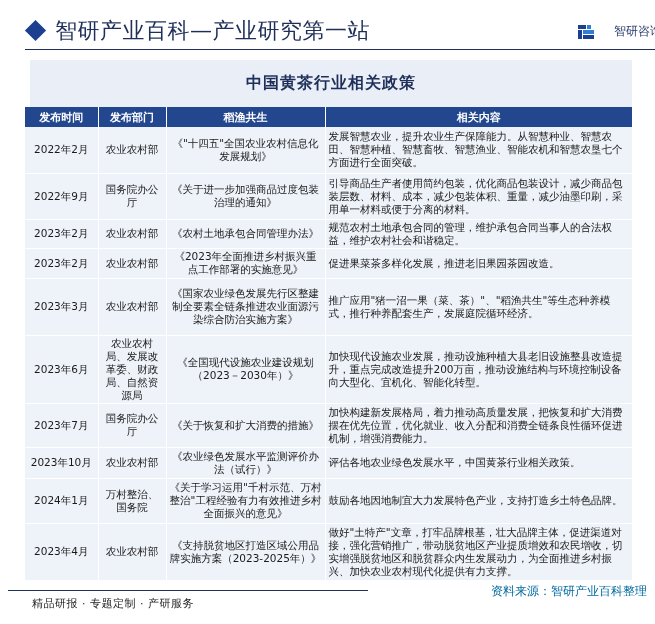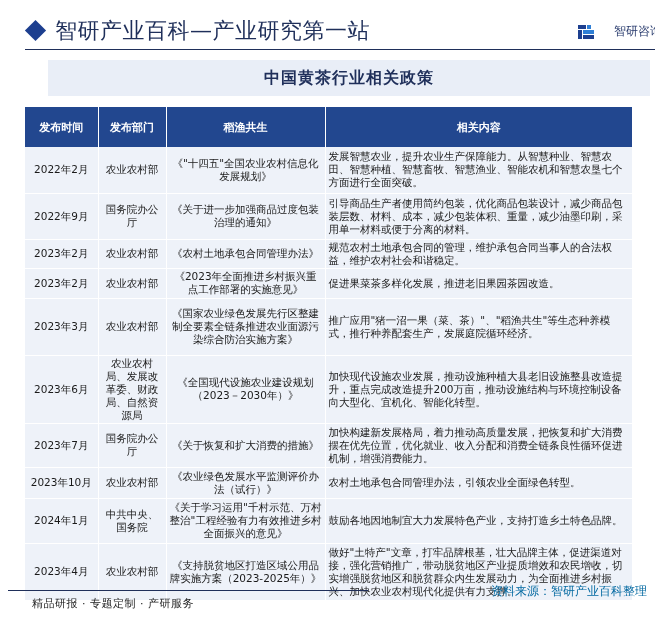--- a/index.html
+++ b/index.html
@@ -24,35 +24,35 @@
     .brand-logo span { position: absolute; background: #1d3f8f; }
     .brand-logo .b1 { left: 0; top: 0; width: 8px; height: 4px; }
     .brand-logo .b2 { left: 0; top: 5px; width: 4px; height: 9px; }
     .brand-logo .b3 { left: 9px; top: 0; width: 4px; height: 4px; background:#2f7fd6; }
     .brand-logo .b4 { left: 5px; top: 5px; width: 11px; height: 4px; background:#2f7fd6; }
     .brand-logo .b5 { left: 5px; top: 10px; width: 11px; height: 4px; }
     .brand-text { font-size: 12px; color: #2a3c6e; }
     .header-line { position: absolute; left: 8px; top: 37px; width: 641px; height: 1px; background: #1f2f5a; }
 
     .title-banner {
-      position: absolute; left: 48px; top: 60px; width: 602px; height: 36px;
+      position: absolute; left: 30px; top: 60px; width: 602px; height: 47px;
       background: #e9eef7; display: flex; align-items: center; justify-content: center;
     }
     .title-banner span {
       font-family: "DejaVu Serif", "Liberation Serif", serif; font-size: 16px; font-weight: bold;
       color: #1f2f5a; letter-spacing: 1px;
     }
 
     table.policy {
       position: absolute; left: 25px; top: 107px; width: 607px;
       border-collapse: collapse; table-layout: fixed;
       font-size: 10.5px; line-height: 13px;
     }
     table.policy th {
-      background: #22478f; color: #ffffff; font-weight: bold; height: 40px;
+      background: #22478f; color: #ffffff; font-weight: bold; height: 20px;
       border-right: 1px solid #ffffff; font-size: 11px; text-align: center; padding: 0;
     }
     table.policy th:last-child { border-right: none; }
     table.policy td {
       background: #eef2f9; border-right: 1px solid #ffffff; border-bottom: 1px solid #ffffff;
       padding: 1px 3px; vertical-align: middle; color: #1a1a1a;
     }
     table.policy td:last-child { border-right: none; }
     td.c-date, td.c-dept, td.c-name { text-align: center; }
     td.c-content { text-align: left; padding-left: 4px; padding-right: 4px; }
@@ -144,25 +144,25 @@
       <tr style="height: 44px;">
         <td class="c-date">2023年7月</td>
         <td class="c-dept">国务院办公厅</td>
         <td class="c-name">《关于恢复和扩大消费的措施》</td>
         <td class="c-content">加快构建新发展格局，着力推动高质量发展，把恢复和扩大消费摆在优先位置，优化就业、收入分配和消费全链条良性循环促进机制，增强消费能力。</td>
       </tr>
       <tr style="height: 31px;">
         <td class="c-date">2023年10月</td>
         <td class="c-dept">农业农村部</td>
         <td class="c-name">《农业绿色发展水平监测评价办法（试行）》</td>
-        <td class="c-content">农村土地承包合同管理办法，引领农业全面绿色转型。</td>
+        <td class="c-content">评估各地农业绿色发展水平，中国黄茶行业相关政策。</td>
       </tr>
       <tr style="height: 45px;">
         <td class="c-date">2024年1月</td>
-        <td class="c-dept">中共中央、国务院</td>
+        <td class="c-dept">万村整治、国务院</td>
         <td class="c-name">《关于学习运用"千村示范、万村整治"工程经验有力有效推进乡村全面振兴的意见》</td>
         <td class="c-content">鼓励各地因地制宜大力发展特色产业，支持打造乡土特色品牌。</td>
       </tr>
       <tr style="height: 57px;">
         <td class="c-date">2023年4月</td>
         <td class="c-dept">农业农村部</td>
         <td class="c-name">《支持脱贫地区打造区域公用品牌实施方案（2023-2025年）》</td>
         <td class="c-content">做好"土特产"文章，打牢品牌根基，壮大品牌主体，促进渠道对接，强化营销推广，带动脱贫地区产业提质增效和农民增收，切实增强脱贫地区和脱贫群众内生发展动力，为全面推进乡村振兴、加快农业农村现代化提供有力支撑。</td>
       </tr>
     </tbody>

